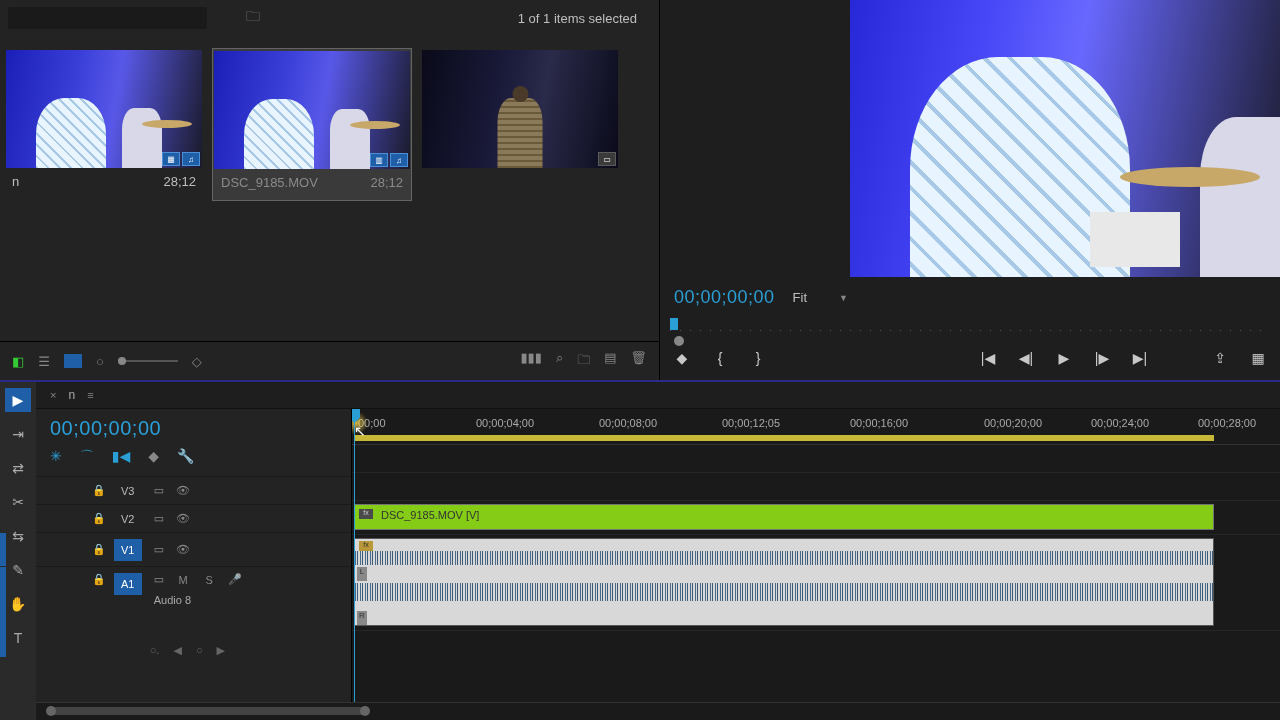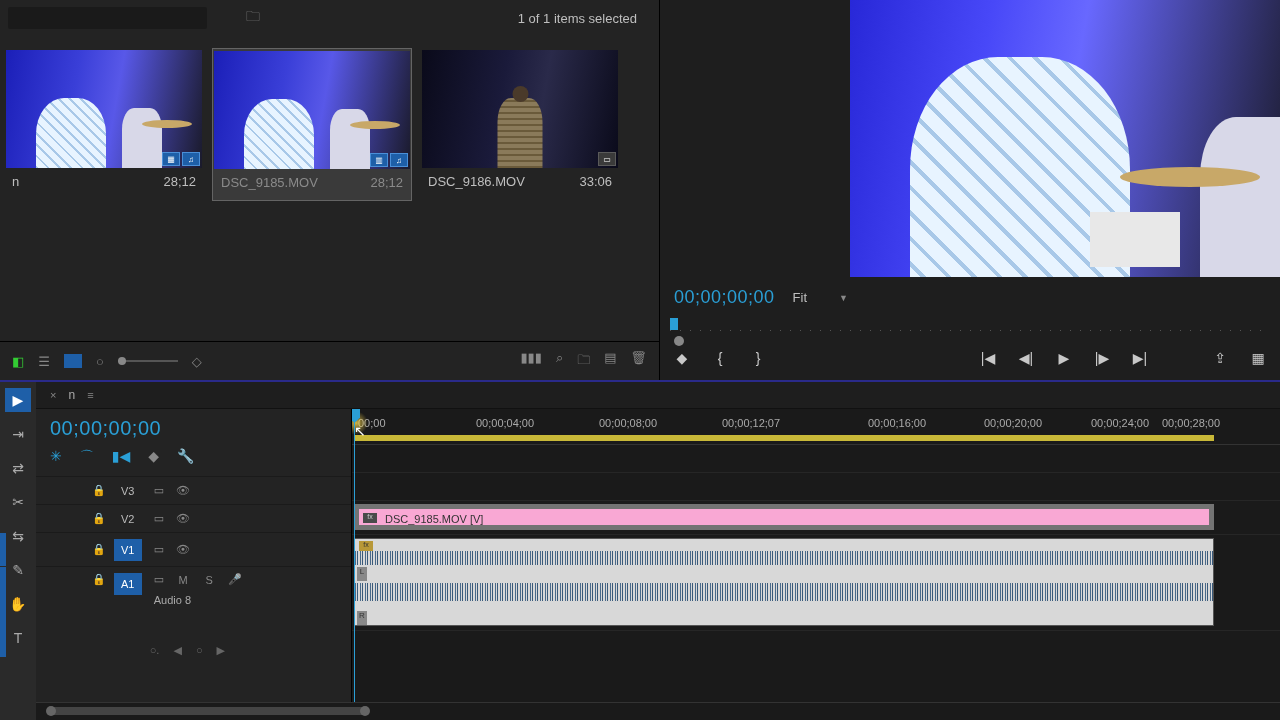--- a/index.html
+++ b/index.html
@@ -102,21 +102,21 @@
 .work-area { position: absolute; left: 2px; top: 26px; height: 6px; background: #c8b838; width: 860px; }
 .playhead { position: absolute; left: 2px; top: 0; bottom: 0; width: 1px; background: #2a9fd6; z-index: 10; }
 .playhead::before { content: ''; position: absolute; top: 0; left: -5px; width: 11px; height: 14px; background: #2a9fd6; clip-path: polygon(0 0, 100% 0, 100% 60%, 50% 100%, 0 60%); }
 .cursor-hl { position: absolute; left: -8px; top: 2px; width: 24px; height: 24px; background: radial-gradient(circle, rgba(255,220,80,0.8) 0%, rgba(255,220,80,0) 70%); border-radius: 50%; z-index: 9; }
 .cursor-arrow { position: absolute; left: 2px; top: 14px; z-index: 11; color: #fff; font-size: 14px; pointer-events: none; }
 
 .track-lane { height: 28px; border-bottom: 1px solid #262626; position: relative; }
 .track-lane.tall { height: 34px; }
 .track-lane.audio { height: 96px; }
 
-.clip-bar { position: absolute; left: 2px; top: 3px; height: 26px; width: 860px; background: #f9a8d4; border: 5px solid #737373; }
+.clip-bar { position: absolute; left: 2px; top: 3px; height: 26px; width: 860px; background: #84cc16; border: 1px solid #737373; }
 .clip-bar .fx { position: absolute; left: 4px; top: 4px; width: 14px; height: 10px; background: #4a4a4a; font-size: 7px; color: #ccc; text-align: center; }
 .clip-title { position: absolute; left: 26px; top: 4px; color: #333; font-size: 11px; }
 
 .audio-clip { position: absolute; left: 2px; top: 3px; height: 88px; width: 860px; background: #d8d8d8; border: 1px solid #555; }
 .audio-clip .fx { position: absolute; left: 4px; top: 2px; width: 14px; height: 10px; background: #b89838; font-size: 7px; color: #333; text-align: center; }
 .wave { position: absolute; left: 0; right: 0; background: repeating-linear-gradient(90deg, #4a6a8a 0 1px, #d8d8d8 1px 2px, #3a5a7a 2px 3px, #d8d8d8 3px 5px); }
 .wave.w1 { top: 12px; height: 14px; }
 .wave.w2 { top: 44px; height: 18px; }
 .ch-label { position: absolute; left: 2px; width: 10px; height: 14px; background: #888; color: #333; font-size: 8px; text-align: center; }
 .ch-label.l { top: 28px; }
@@ -175,24 +175,20 @@
           <span>28;12</span>
         </div>
       </div>
 
       <div class="clip">
         <div class="thumb dark">
           <div class="singer"></div>
           <div class="badges">
               <div class="badge gray">▭</div>
             </div>
-        </div>
-        <div class="clip-meta">
-          <span>DSC_9186.MOV</span>
-          <span>33:06</span>
         </div>
       </div>
     </div>
 
     <div class="panel-footer">
       <span class="pf-icon" style="color:#3c3">◧</span>
       <span class="pf-icon">☰</span>
       <span class="pf-icon blue"></span>
       <span class="pf-icon">○</span>
       <div class="pf-slider"></div>
@@ -315,25 +311,25 @@
           </div>
         </div>
 
         <div class="timeline-tracks">
           <div class="ruler">
             <div class="cursor-hl"></div>
             <span class="cursor-arrow">↖</span>
             <span class="ruler-label" style="left:6px">00;00</span>
             <span class="ruler-label" style="left:124px">00;00;04;00</span>
             <span class="ruler-label" style="left:247px">00;00;08;00</span>
-            <span class="ruler-label" style="left:370px">00;00;12;07</span>
-            <span class="ruler-label" style="left:516px">00;00;16;00</span>
+            <span class="ruler-label" style="left:370px">00;00;12;05</span>
+            <span class="ruler-label" style="left:498px">00;00;16;00</span>
             <span class="ruler-label" style="left:632px">00;00;20;00</span>
             <span class="ruler-label" style="left:739px">00;00;24;00</span>
-            <span class="ruler-label" style="left:810px">00;00;28;00</span>
+            <span class="ruler-label" style="left:846px">00;00;28;00</span>
             <div class="work-area"></div>
           </div>
           <div class="playhead"></div>
 
           <div class="track-lane"></div>
           <div class="track-lane"></div>
           <div class="track-lane tall">
             <div class="clip-bar">
               <div class="fx">fx</div>
               <span class="clip-title">DSC_9185.MOV [V]</span>

